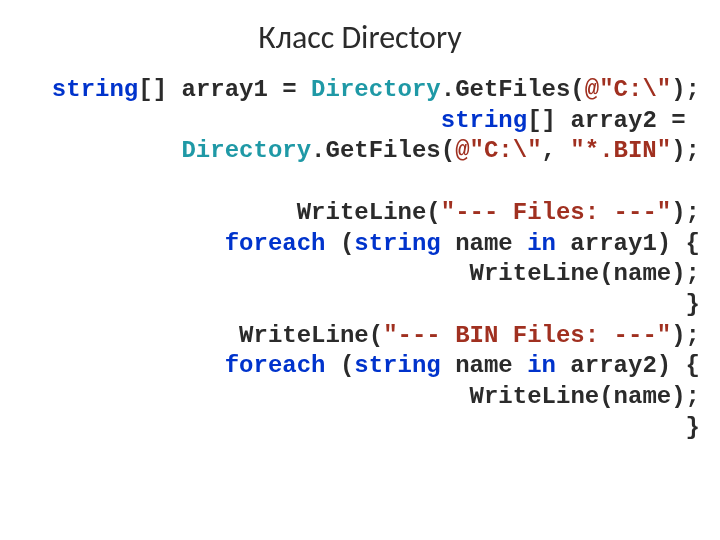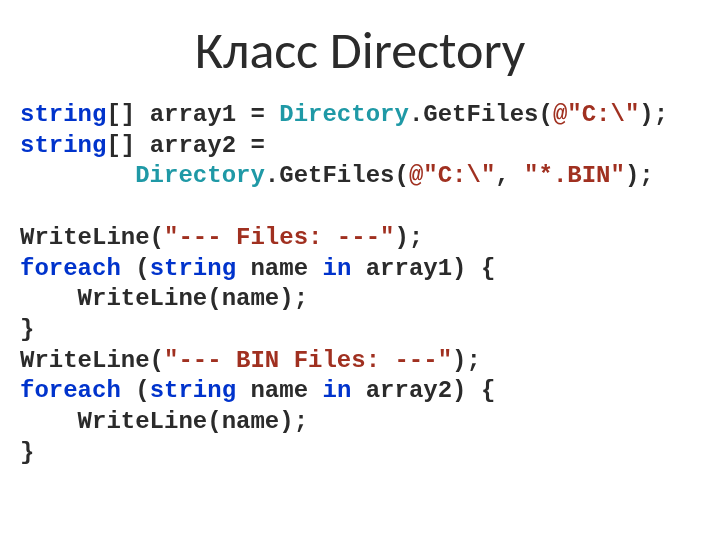--- a/index.html
+++ b/index.html
@@ -10,32 +10,33 @@
     background: #ffffff;
     font-family: Calibri, Arial, sans-serif;
     overflow: hidden;
   }
   .slide {
     padding: 18px 20px 20px 20px;
     box-sizing: border-box;
   }
   .title {
     text-align: center;
-    font-size: 52px;
+    font-size: 32px;
     color: #2b2b2b;
     margin-bottom: 18px;
     font-weight: 400;
   }
   .code {
     font-family: Consolas, "Courier New", monospace;
     font-size: 24px;
     font-weight: bold;
     line-height: 1.28;
     white-space: pre;
     color: #2b2b2b;
+    text-align: right;
   }
   .kw { color: #0033cc; }       
   .cls { color: #1f99a6; }      
   .str { color: #a03020; }      
 </style>
 </head>
 <body>
 
 <div class="slide">
   <div class="title">Класс Directory</div>

